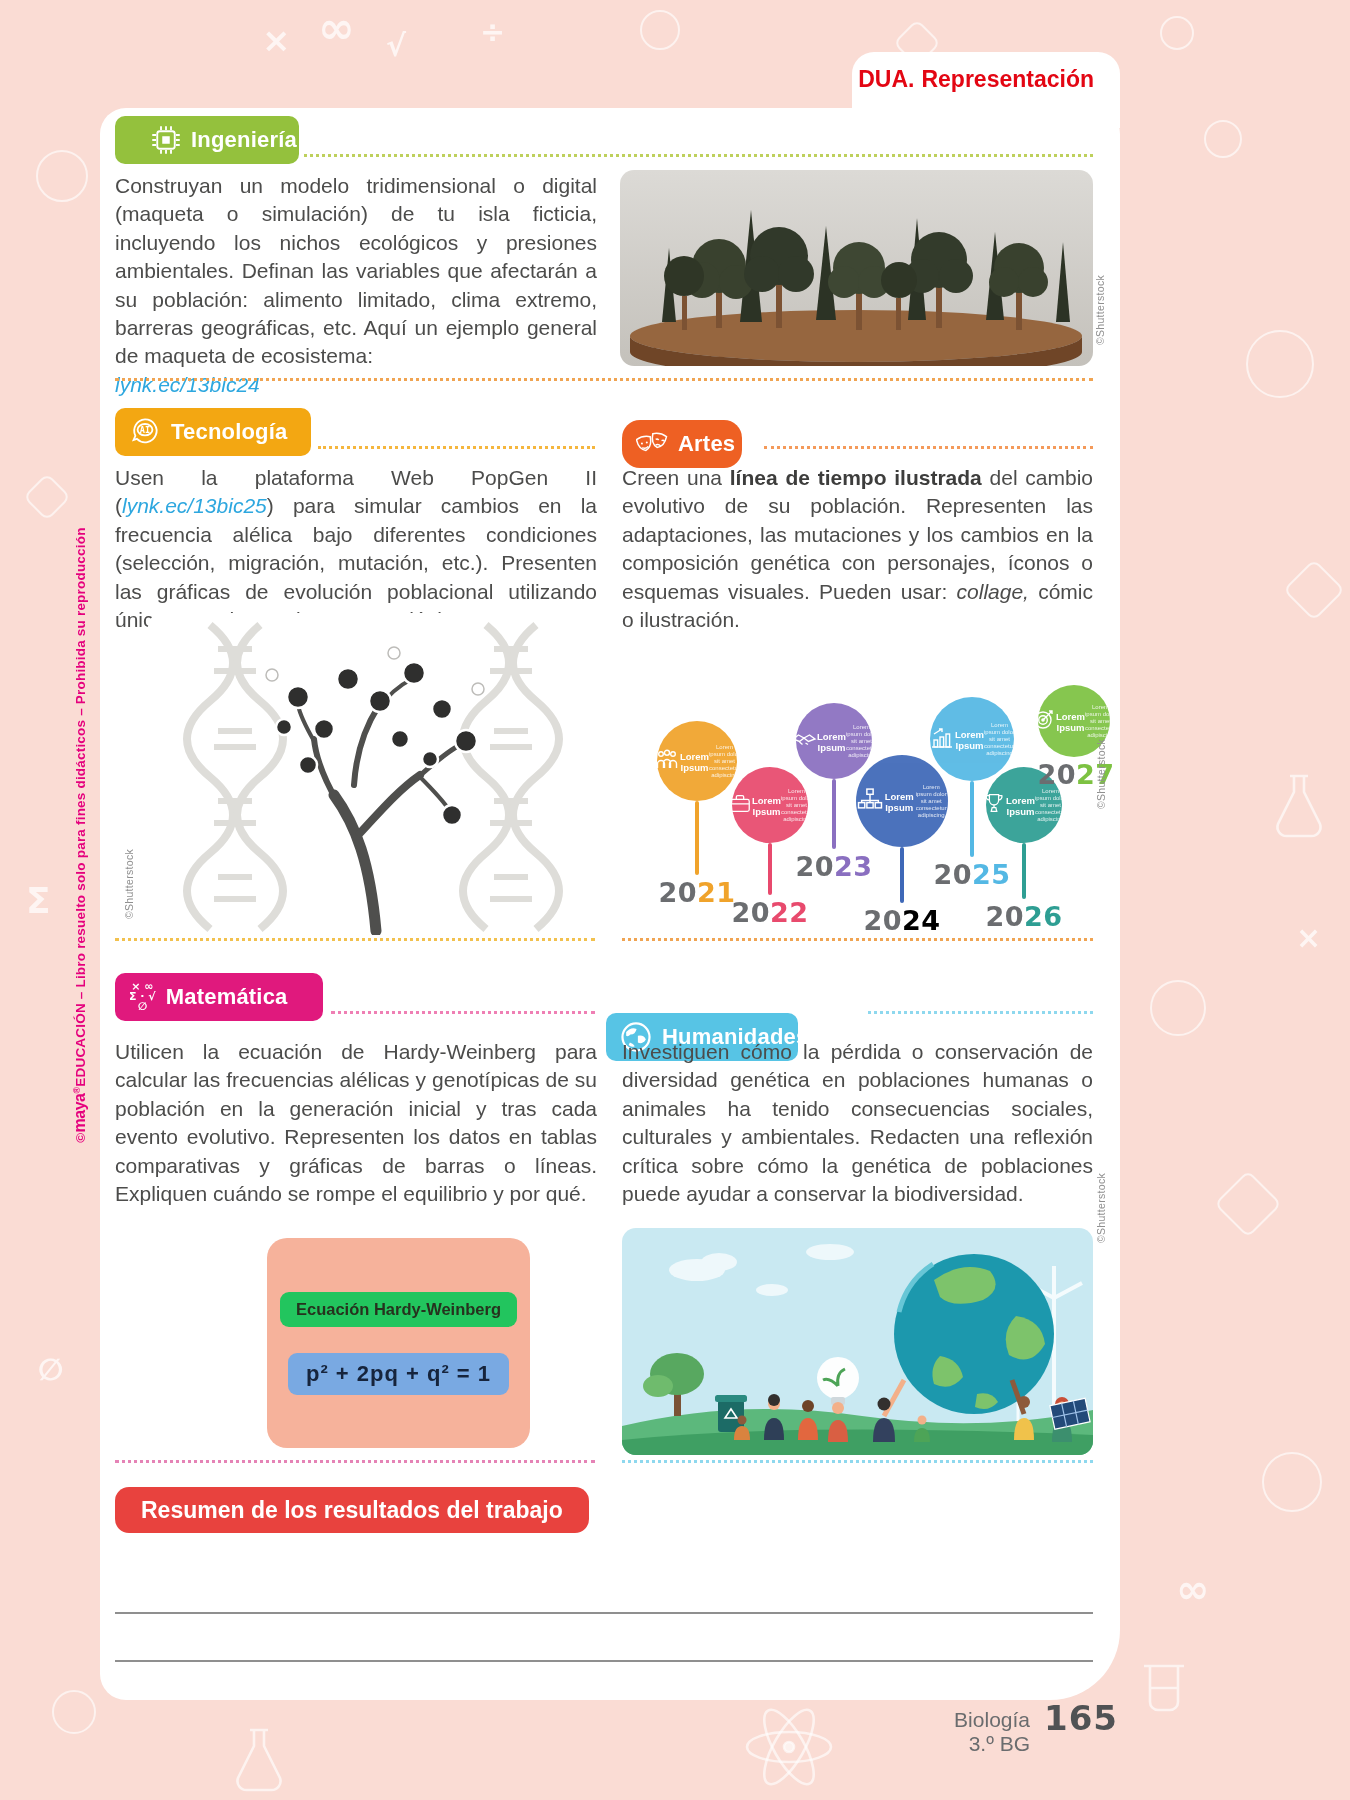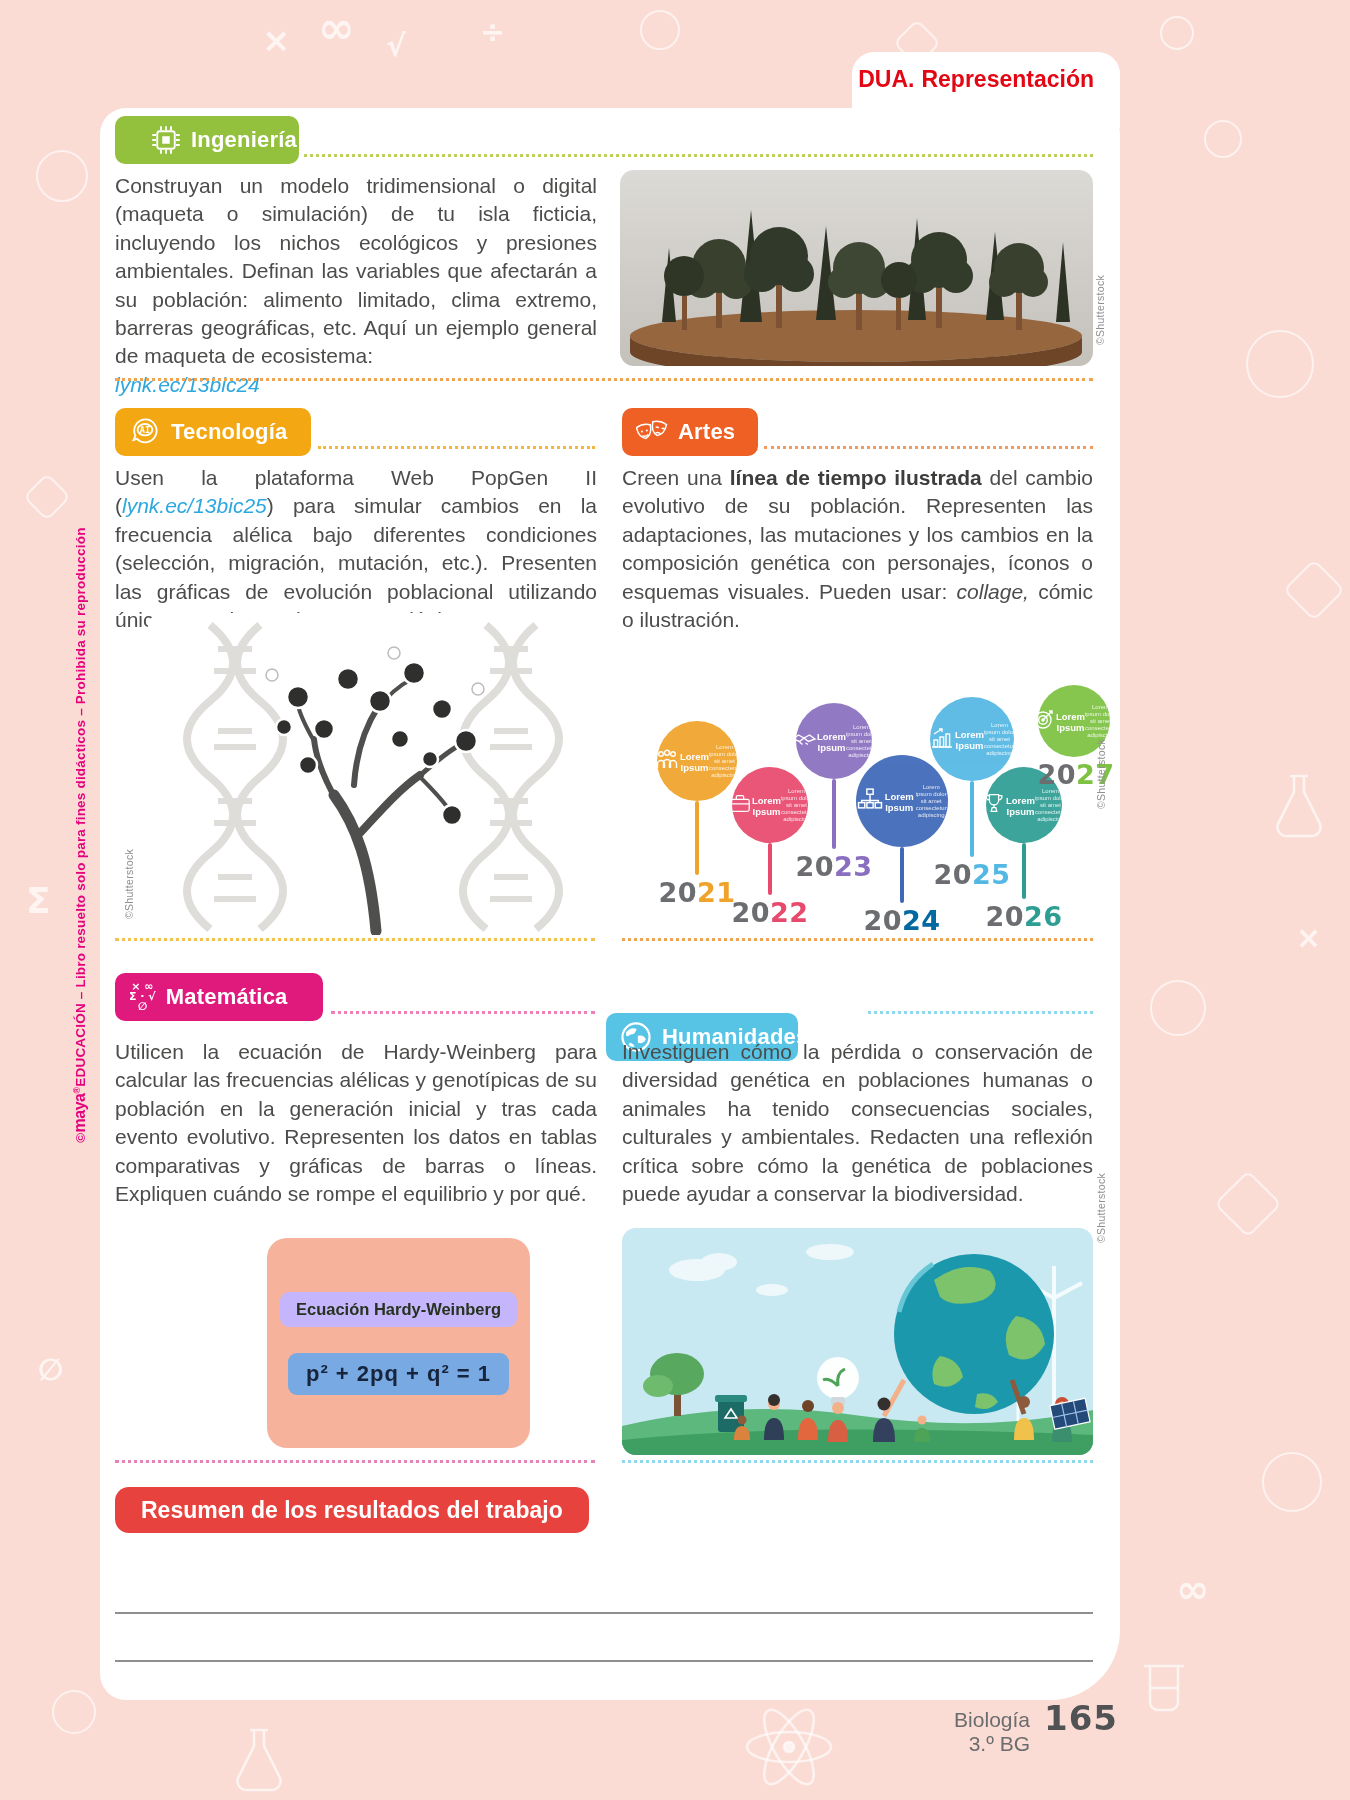--- a/index.html
+++ b/index.html
@@ -56,26 +56,26 @@
 
   
   .tl{position:absolute;left:522px;top:505px;width:471px;height:327px;}
   .tl-circle{position:absolute;border-radius:50%;color:#fff;display:flex;flex-direction:row;align-items:center;justify-content:center;text-align:center;opacity:.93;}
   .tl-title{font-size:9.5px;font-weight:700;margin-top:2px;}
   .tl-sub{font-size:6px;line-height:7px;opacity:.85;width:72%;}
   .tl-stem{position:absolute;width:4px;border-radius:2px;}
   .tl-year{position:absolute;width:100px;text-align:center;font-size:27px;font-weight:800;color:#6b6d70;letter-spacing:.5px;font-family:"DejaVu Sans",sans-serif;}
   .tl1{background:#f0a32b}.tl2{background:#e84a6d}.tl3{background:#8a6fc0}.tl4{background:#3e68b8}
   .tl5{background:#54b8e4}.tl6{background:#2e9e93}.tl7{background:#7dc242}
-  .yc1{color:#f0a32b}.yc2{color:#e84a6d}.yc3{color:#8a6fc0}.yc4{color:#0369a1}
+  .yc1{color:#f0a32b}.yc2{color:#e84a6d}.yc3{color:#8a6fc0}.yc4{color:#000000}
   .yc5{color:#54b8e4}.yc6{color:#2e9e93}.yc7{color:#7dc242}
 
   
   .hw-box{position:absolute;left:167px;top:1130px;width:263px;height:210px;background:#f6b29b;border-radius:20px;display:flex;flex-direction:column;align-items:center;justify-content:center;gap:26px;}
-  .hw-title{background:#c4b5fd;border-radius:9px;padding:8px 16px;font-size:16.5px;font-weight:700;color:#26321e;}
+  .hw-title{background:#22c55e;border-radius:9px;padding:8px 16px;font-size:16.5px;font-weight:700;color:#26321e;}
   .hw-eq{background:#79a9e2;border-radius:9px;padding:8px 18px;font-size:22px;font-weight:800;color:#16243c;letter-spacing:1px;}
 
   
   .res-badge{position:absolute;left:15px;top:1379px;display:inline-flex;align-items:center;height:46px;padding:0 26px;background:#e8423e;border-radius:14px;color:#fff;font-size:23px;font-weight:800;}
   .res-q{position:absolute;left:15px;top:1438px;font-size:22px;color:#4c4c4b;}
   .ans-line{position:absolute;left:15px;width:978px;border-top:2px solid #8f8f8f;height:0;}
 
   
   .watermark{position:absolute;left:-352px;top:826px;width:864px;text-align:center;transform:rotate(-90deg);color:#e5007d;font-weight:700;font-size:13.5px;letter-spacing:.2px;z-index:2;}
   .watermark .wm-brand{font-weight:800;font-size:16px;letter-spacing:-.5px;}
@@ -278,21 +278,21 @@
         </g>
         <g fill="none" stroke="#bdbcb9" stroke-width="1.5">
           <circle cx="124" cy="62" r="6"></circle>
             <circle cx="246" cy="40" r="6"></circle>
             <circle cx="330" cy="76" r="6"></circle>
         </g>
       </svg>
     </div>
     <div class="dots d-yel" style="left:15px;top:830px;width:480px;"></div>
 
-    <div class="badge bg-art" style="left:522px;top:300px;width:136px;">
+    <div class="badge bg-art" style="left:522px;top:312px;width:120px;border-radius:18px;">
       <span class="bicon">
         <svg width="32" height="28" viewBox="0 0 32 28">
             <g fill="none" stroke="#fff" stroke-width="1.5">
               <g transform="rotate(12 22 13)">
                 <path d="M15 5 q7 -3 14 0 q0 10 -7 12.5 q-7 -2.5 -7 -12.5z"></path>
                 <path d="M19 10 q1.5 -1.5 3 0 M25 10 q1.5 -1.5 3 0"></path>
                 <path d="M20 15.5 q2.5 -2 5.5 0"></path>
               </g>
               <g transform="rotate(-12 9 16)">
                 <path d="M2 8 q7 -3 14 0 q0 10 -7 12.5 q-7 -2.5 -7 -12.5z" fill="#ee6023"></path>

